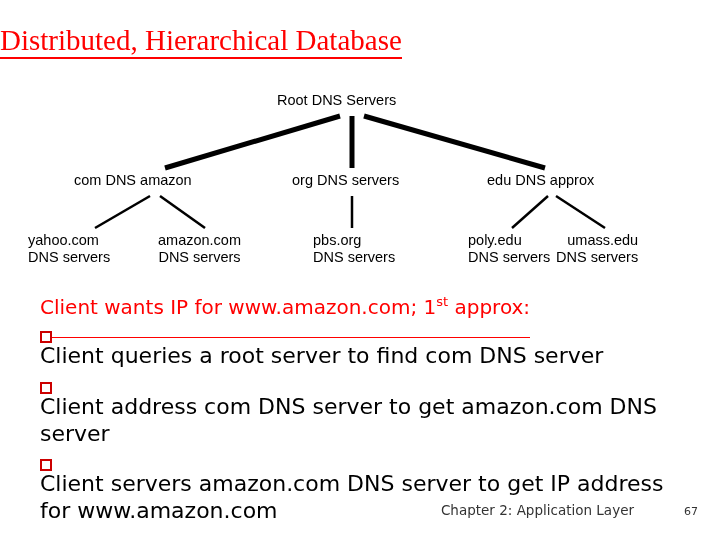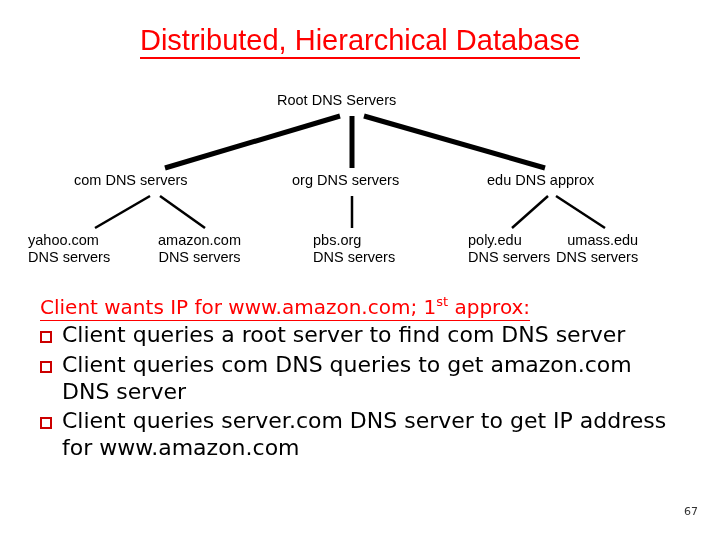--- a/index.html
+++ b/index.html
@@ -19,24 +19,24 @@
     width: 720px;
     height: 540px;
   }
 
   
   .title {
     position: absolute;
     left: 0;
     top: 24px;
     width: 720px;
-    text-align: center;
+    text-align: left;
     color: #ff0000;
     font-size: 29px;
-    font-family: Liberation Sans, sans-serif;
+    font-family: Liberation Serif, serif;
     letter-spacing: 0px;
   }
   .title span {
     border-bottom: 2px solid #ff0000;
     padding-bottom: 1px;
   }
 
   
   .diagram {
     position: absolute;
@@ -76,38 +76,39 @@
     position: absolute;
     left: 40px;
     top: 294px;
     color: #ff0000;
     font-size: 20px;
     font-family: "DejaVu Sans", sans-serif;
     white-space: nowrap;
   }
   .lead span {
     border-bottom: 1.5px solid #ff0000;
-    padding-bottom: 1px;
+    padding-bottom: 18px;
   }
   .lead sup {
     font-size: 13px;
     vertical-align: super;
   }
 
   .bullets {
     position: absolute;
     left: 40px;
     top: 322px;
     width: 630px;
   }
   .bullet {
     position: relative;
     display: flex;
     align-items: flex-start;
     margin-bottom: 3px;
+    flex-direction: column;
   }
   .bullet-marker {
     flex: 0 0 auto;
     width: 12px;
     height: 12px;
     border: 2px solid #cc0000;
     background: #ffffff;
     margin-top: 9px;
     margin-right: 10px;
     box-sizing: border-box;
@@ -156,43 +157,44 @@
       <line x1="160" y1="116" x2="205" y2="148" stroke="#000000" stroke-width="2.5"></line>
 
       <line x1="352" y1="116" x2="352" y2="148" stroke="#000000" stroke-width="2.5"></line>
 
       <line x1="548" y1="116" x2="512" y2="148" stroke="#000000" stroke-width="2.5"></line>
       <line x1="556" y1="116" x2="605" y2="148" stroke="#000000" stroke-width="2.5"></line>
     </svg>
 
     <div class="node n-root">Root DNS Servers</div>
 
-    <div class="node n-com">com DNS servers</div>
+    <div class="node n-com">com DNS amazon</div>
     <div class="node n-org">org DNS servers</div>
     <div class="node n-edu">edu DNS approx</div>
 
     <div class="node n-yahoo">yahoo.com<br>DNS servers</div>
     <div class="node n-amazon">amazon.com<br>DNS servers</div>
     <div class="node n-pbs">pbs.org<br>DNS servers</div>
     <div class="node n-poly">poly.edu<br>DNS servers</div>
     <div class="node n-umass">umass.edu<br>DNS servers</div>
   </div>
 
   <div class="lead"><span><span>Client wants IP for www.amazon.com; 1</span><sup>st</sup><span> approx:</span></span></div>
 
   <div class="bullets">
     <div class="bullet">
       <div class="bullet-marker"></div>
       <div class="bullet-text">Client queries a root server to find com DNS server</div>
     </div>
     <div class="bullet">
       <div class="bullet-marker"></div>
-      <div class="bullet-text">Client queries com DNS queries to get amazon.com DNS server</div>
+      <div class="bullet-text">Client address com DNS server to get amazon.com DNS server</div>
     </div>
     <div class="bullet">
       <div class="bullet-marker"></div>
-      <div class="bullet-text">Client queries server.com DNS server to get  IP address for www.amazon.com</div>
+      <div class="bullet-text">Client servers amazon.com DNS server to get  IP address for www.amazon.com</div>
     </div>
   </div>
 
+  <div class="footer-chapter">Chapter 2: Application Layer</div>
   <div class="footer-page">67</div>
 
 </div>
 
 </body></html>

